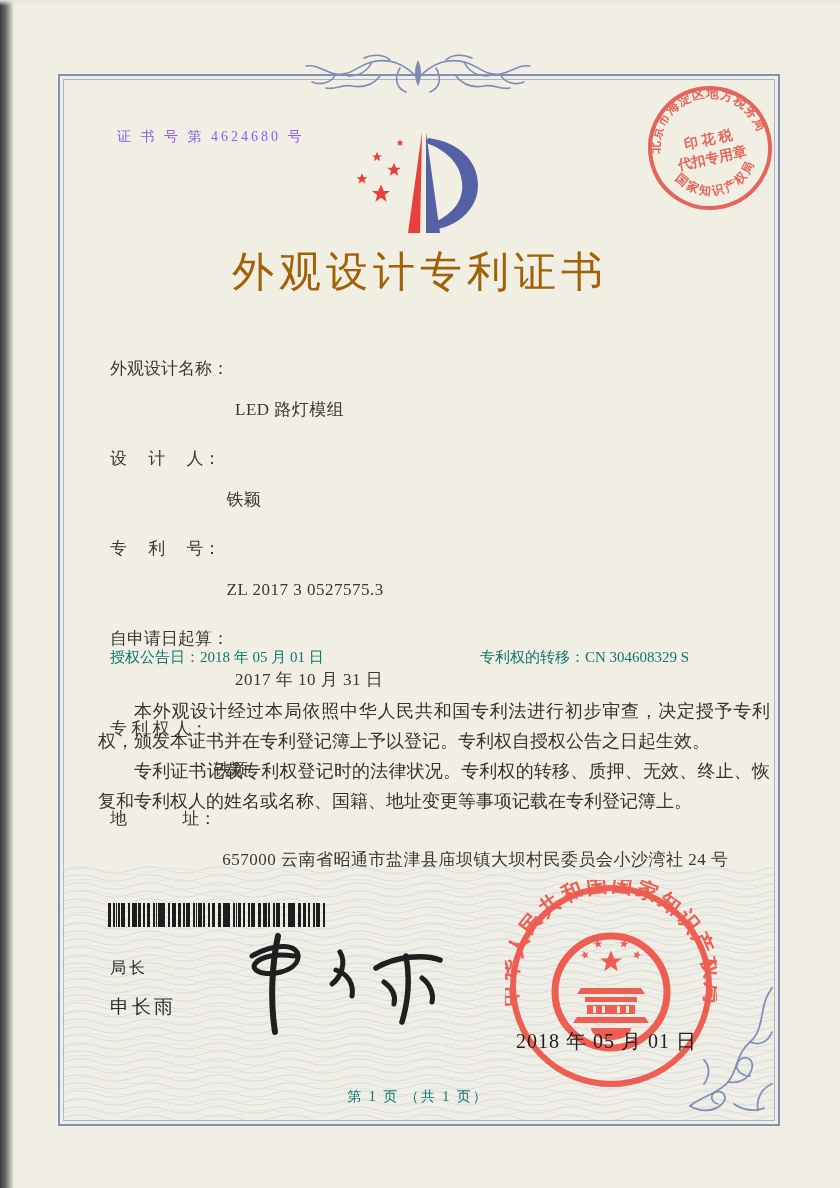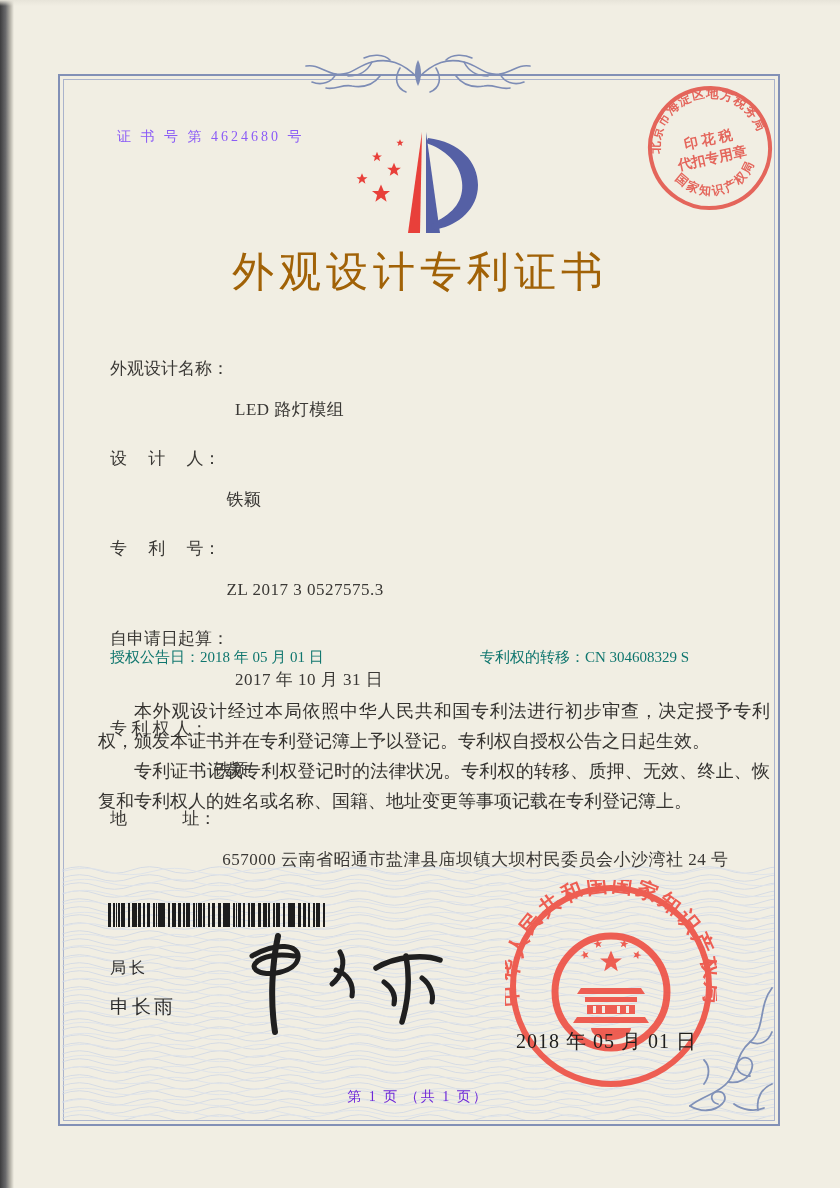--- a/index.html
+++ b/index.html
@@ -55,21 +55,21 @@
   .sig-hand{position:absolute;left:238px;top:930px;}
   
   .tax-stamp{position:absolute;left:642px;top:80px;transform:rotate(-12deg);}
   .office-seal{position:absolute;left:505px;top:880px;}
   .seal-date{position:absolute;left:516px;top:1028px;font-size:20px;letter-spacing:1px;color:#1f1e1c;}
   
   .ornament-top{position:absolute;left:296px;top:52px;}
   .ornament-corner{position:absolute;left:684px;top:984px;}
   
   .footer{position:absolute;left:0;top:1088px;width:836px;text-align:center;
-    font-size:14px;letter-spacing:2px;color:#6d28d9;}
+    font-size:14px;letter-spacing:2px;color:#0f766e;}
 </style>
 </head>
 <body>
 
 <div class="page">
 
   <div class="spine"></div>
   <div class="top-edge"></div>
 
   <div class="frame">

